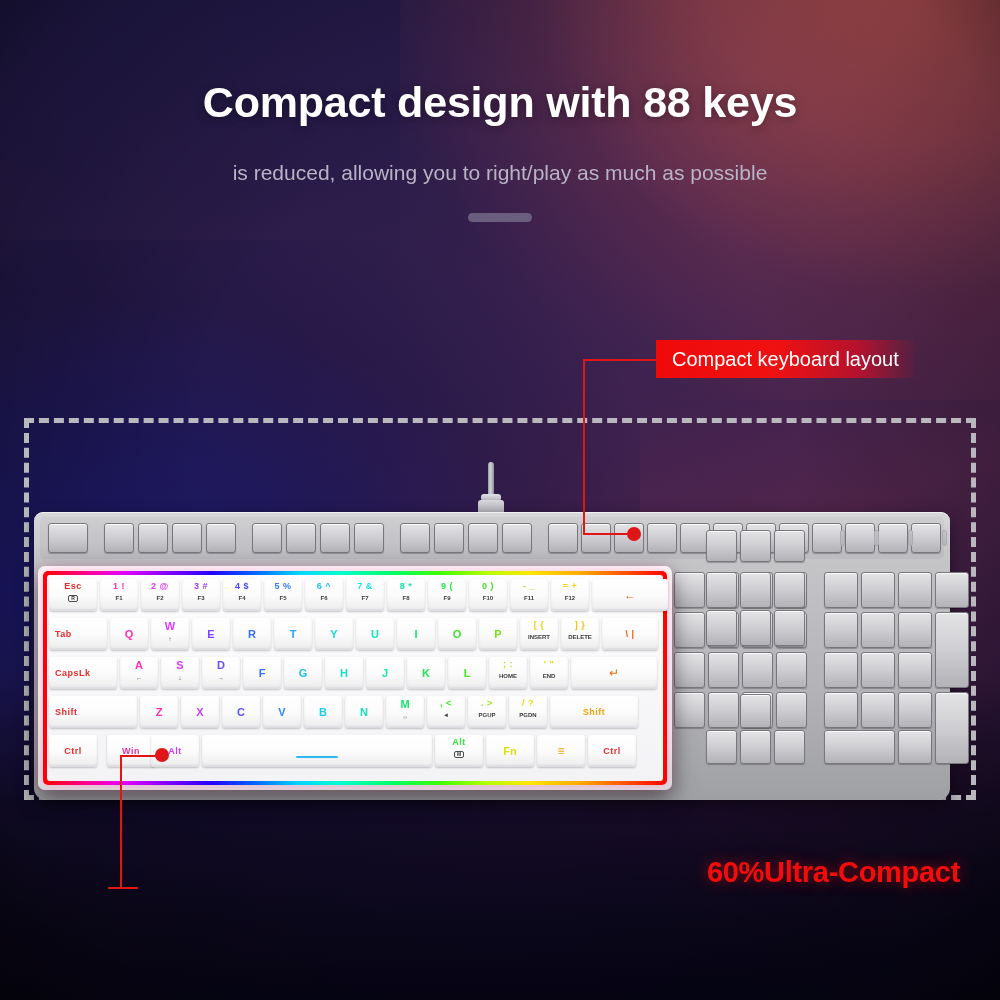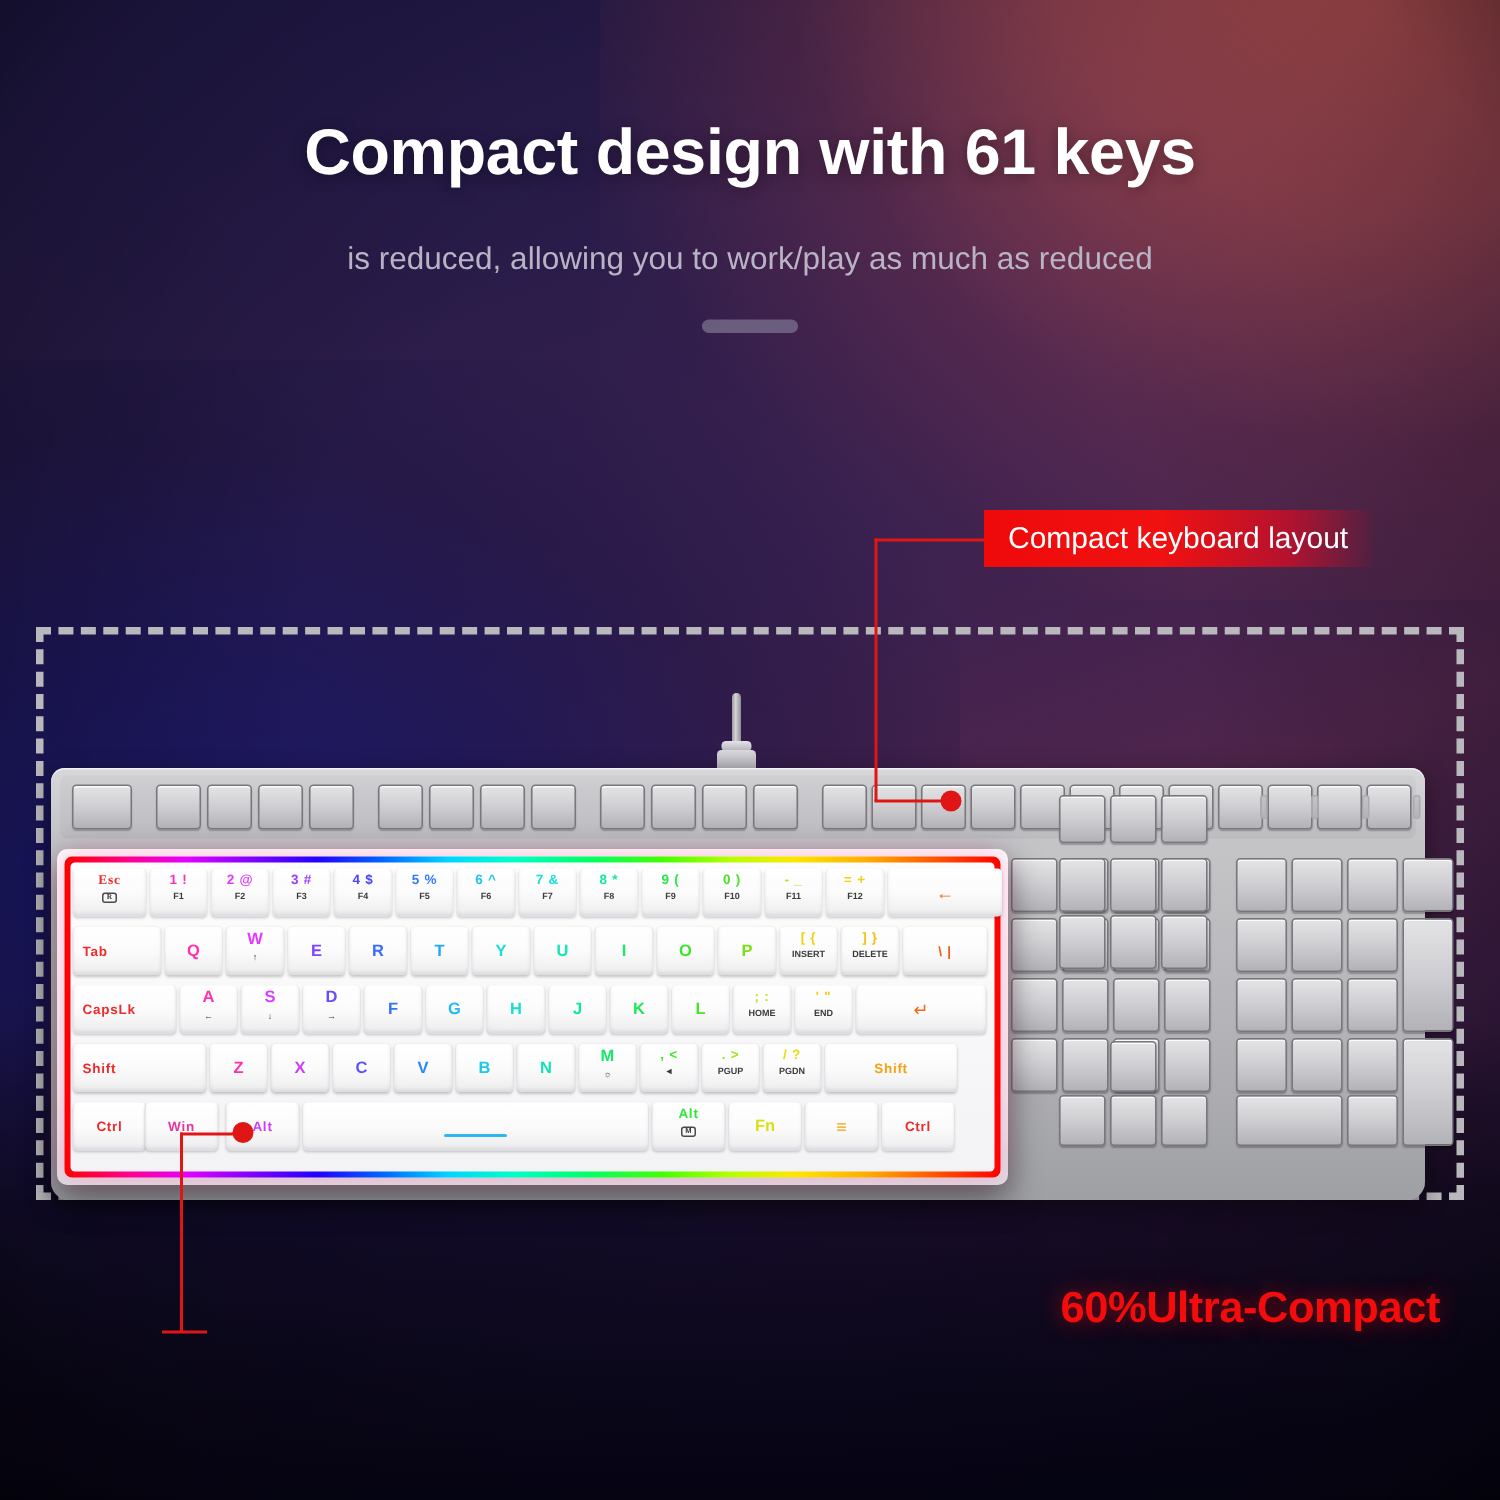--- a/index.html
+++ b/index.html
@@ -182,23 +182,23 @@
 <div class="stage">
 
   <div class="bg-base"></div>
   <div class="bg-red-corner"></div>
   <div class="bg-blue-left"></div>
   <div class="bg-bottom-right-glow"></div>
   <div class="bg-dark-bottom"></div>
   <div class="bg-vignette"></div>
 
   <div class="header">
-    <div class="title">Compact design with 61 keys</div>
+    <div class="title">Compact design with 88 keys</div>
     <div class="subtitle">
-      <div>is reduced, allowing you to work/play as much as reduced</div>
+      <div>is reduced, allowing you to right/play as much as possible</div>
     </div>
     <div class="divider-pill"></div>
   </div>
 
   <div class="dashed-frame"></div>
 
   <div class="cable"></div>
   <div class="cable-ring"></div>
   <div class="cable-base"></div>
 
@@ -282,21 +282,21 @@
         <div class="gkey" style="left: 864px; top: 218px; width: 34px; height: 34px;"></div>
       </div>
   </div>
 
   <div class="kb60-wrap">
     <div class="kb60-shell">
       <div class="kb60-rgb">
         <div class="kb60-plate">
           <div id="kb60-rows">
               <div class="krow" style="top: 2px;">
-                <div class="key" style="left: 2px; width: 48px; font-family: Liberation Serif, serif;">
+                <div class="key" style="left: 2px; width: 48px;">
                   <span class="top" style="color: rgb(238, 43, 43);">Esc</span>
                   <span class="sub boxed">R</span>
                 </div>
                 <div class="key" style="left: 53px; width: 38px;">
                   <span class="top" style="color: rgb(255, 47, 176);">1 !</span>
                   <span class="sub">F1</span>
                 </div>
                 <div class="key" style="left: 94px; width: 38px;">
                   <span class="top" style="color: rgb(225, 59, 255);">2 @</span>
                   <span class="sub">F2</span>
@@ -477,21 +477,21 @@
                   <span class="sub">PGDN</span>
                 </div>
                 <div class="key center-v" style="left: 503px; width: 88px;">
                   <span class="top" style="color: rgb(242, 163, 13);">Shift</span>
                 </div>
               </div>
               <div class="krow" style="top: 158px;">
                 <div class="key center-v" style="left: 2px; width: 48px;">
                   <span class="top" style="color: rgb(238, 43, 43);">Ctrl</span>
                 </div>
-                <div class="key center-v" style="left: 50px; width: 48px; align-items: center;">
+                <div class="key center-v" style="left: 60px; width: 48px; align-items: center;">
                   <span class="top" style="color: rgb(232, 52, 159);">Win</span>
                 </div>
                 <div class="key center-v" style="left: 104px; width: 48px;">
                   <span class="top" style="color: rgb(201, 61, 255);">Alt</span>
                 </div>
                 <div class="key center-v" style="left: 155px; width: 230px;">
                   <span style="width: 42px; height: 2px; background: rgb(47, 184, 240); margin-top: 12px; border-radius: 1px;"></span>
                 </div>
                 <div class="key" style="left: 388px; width: 48px;">
                   <span class="top" style="color: rgb(53, 230, 58);">Alt</span>

